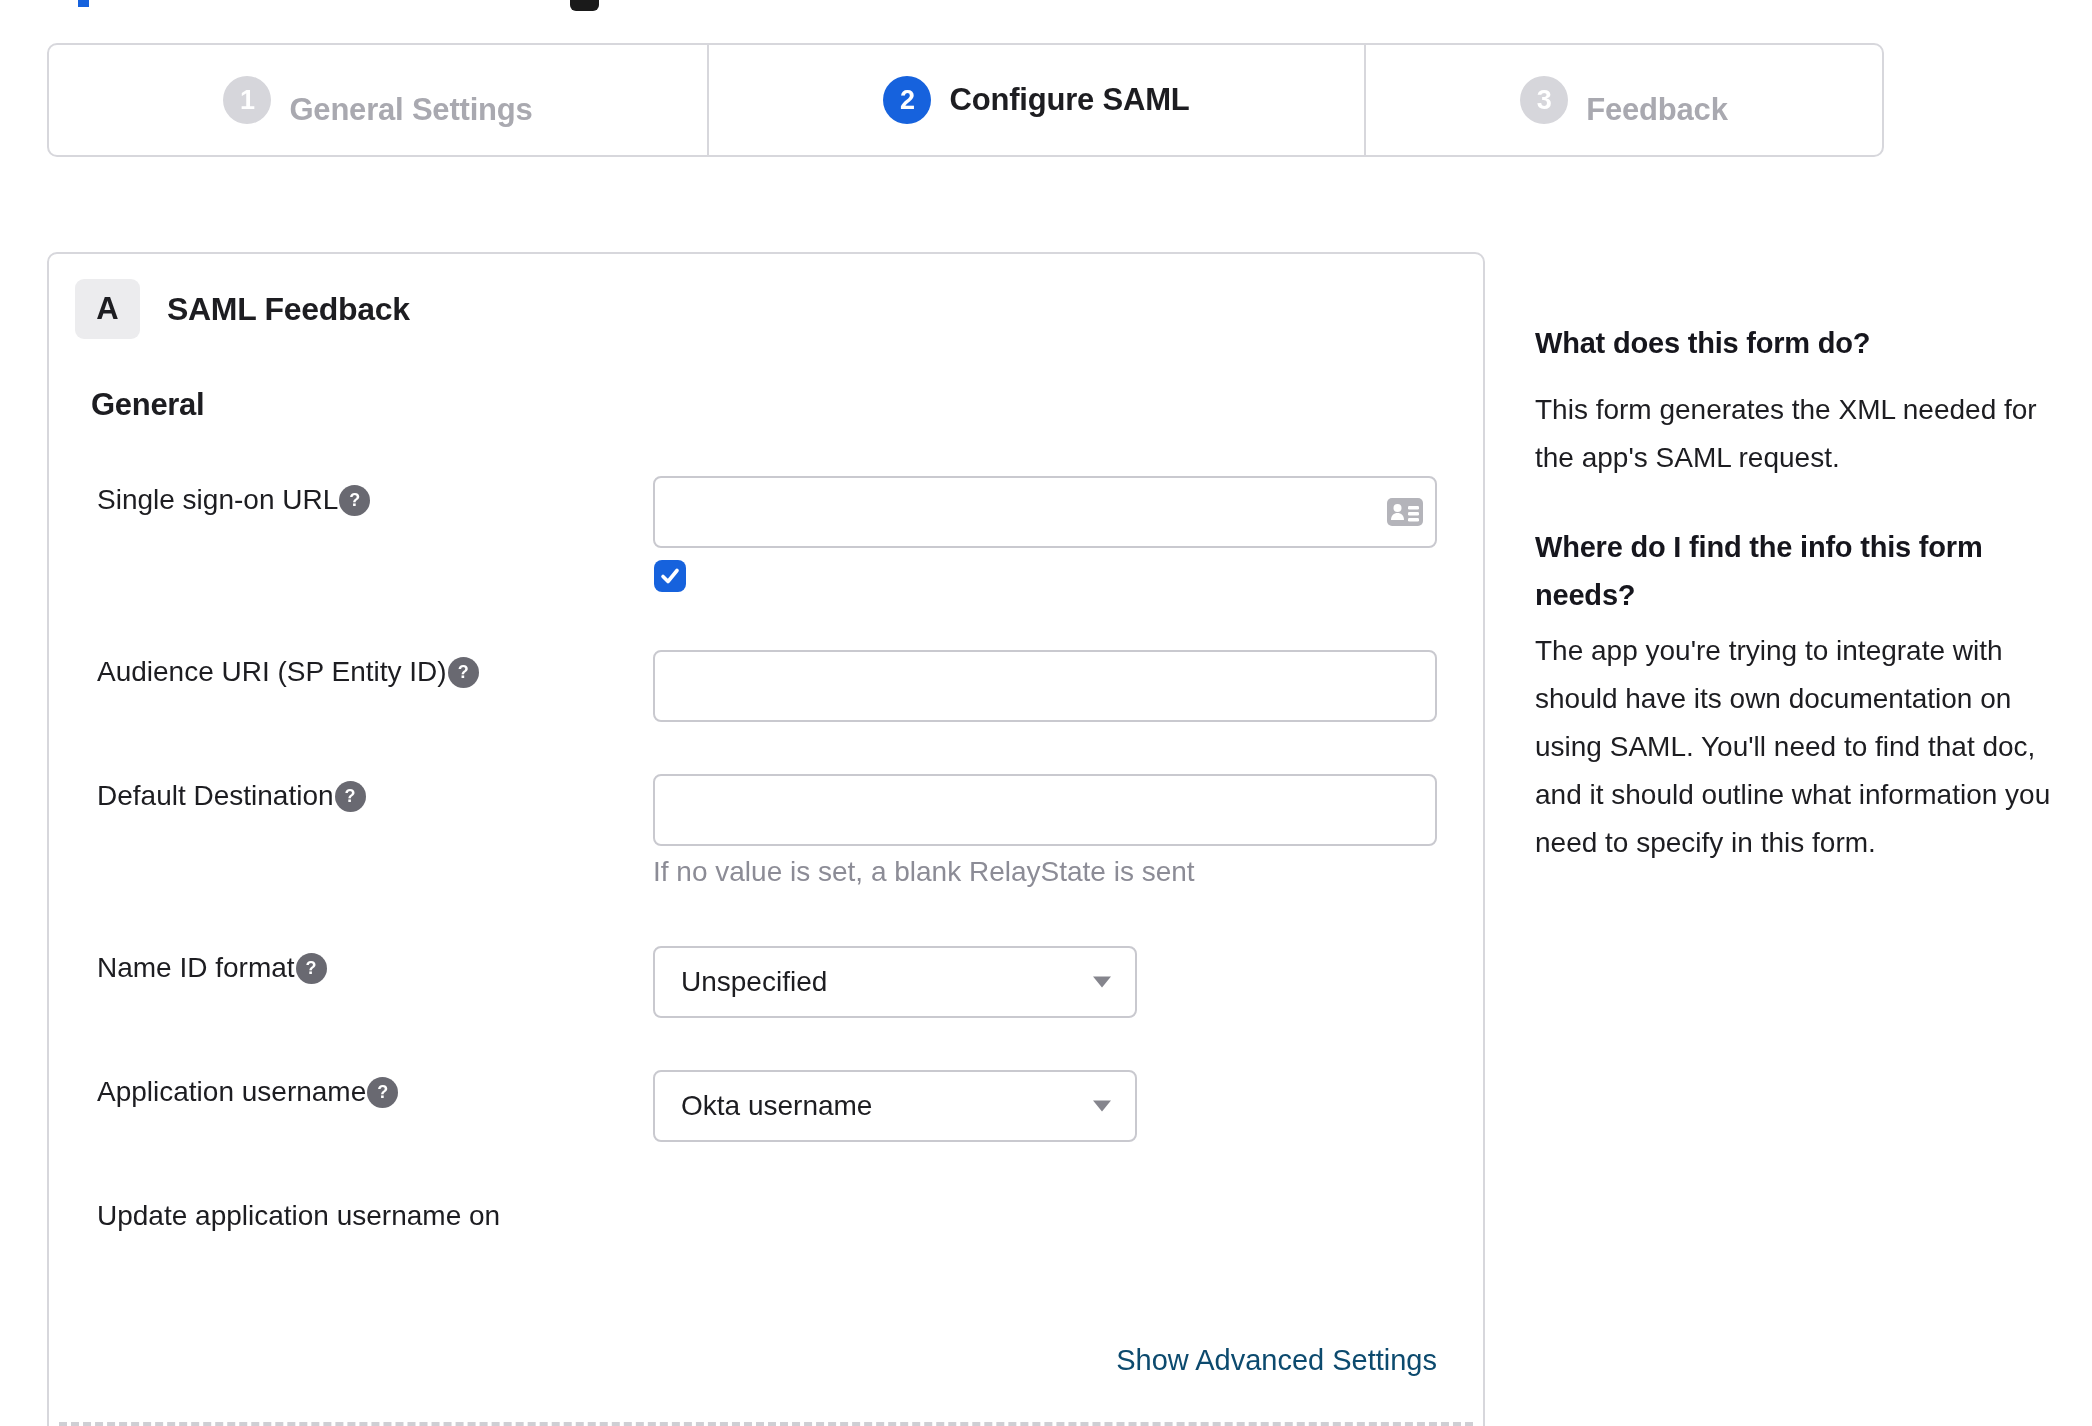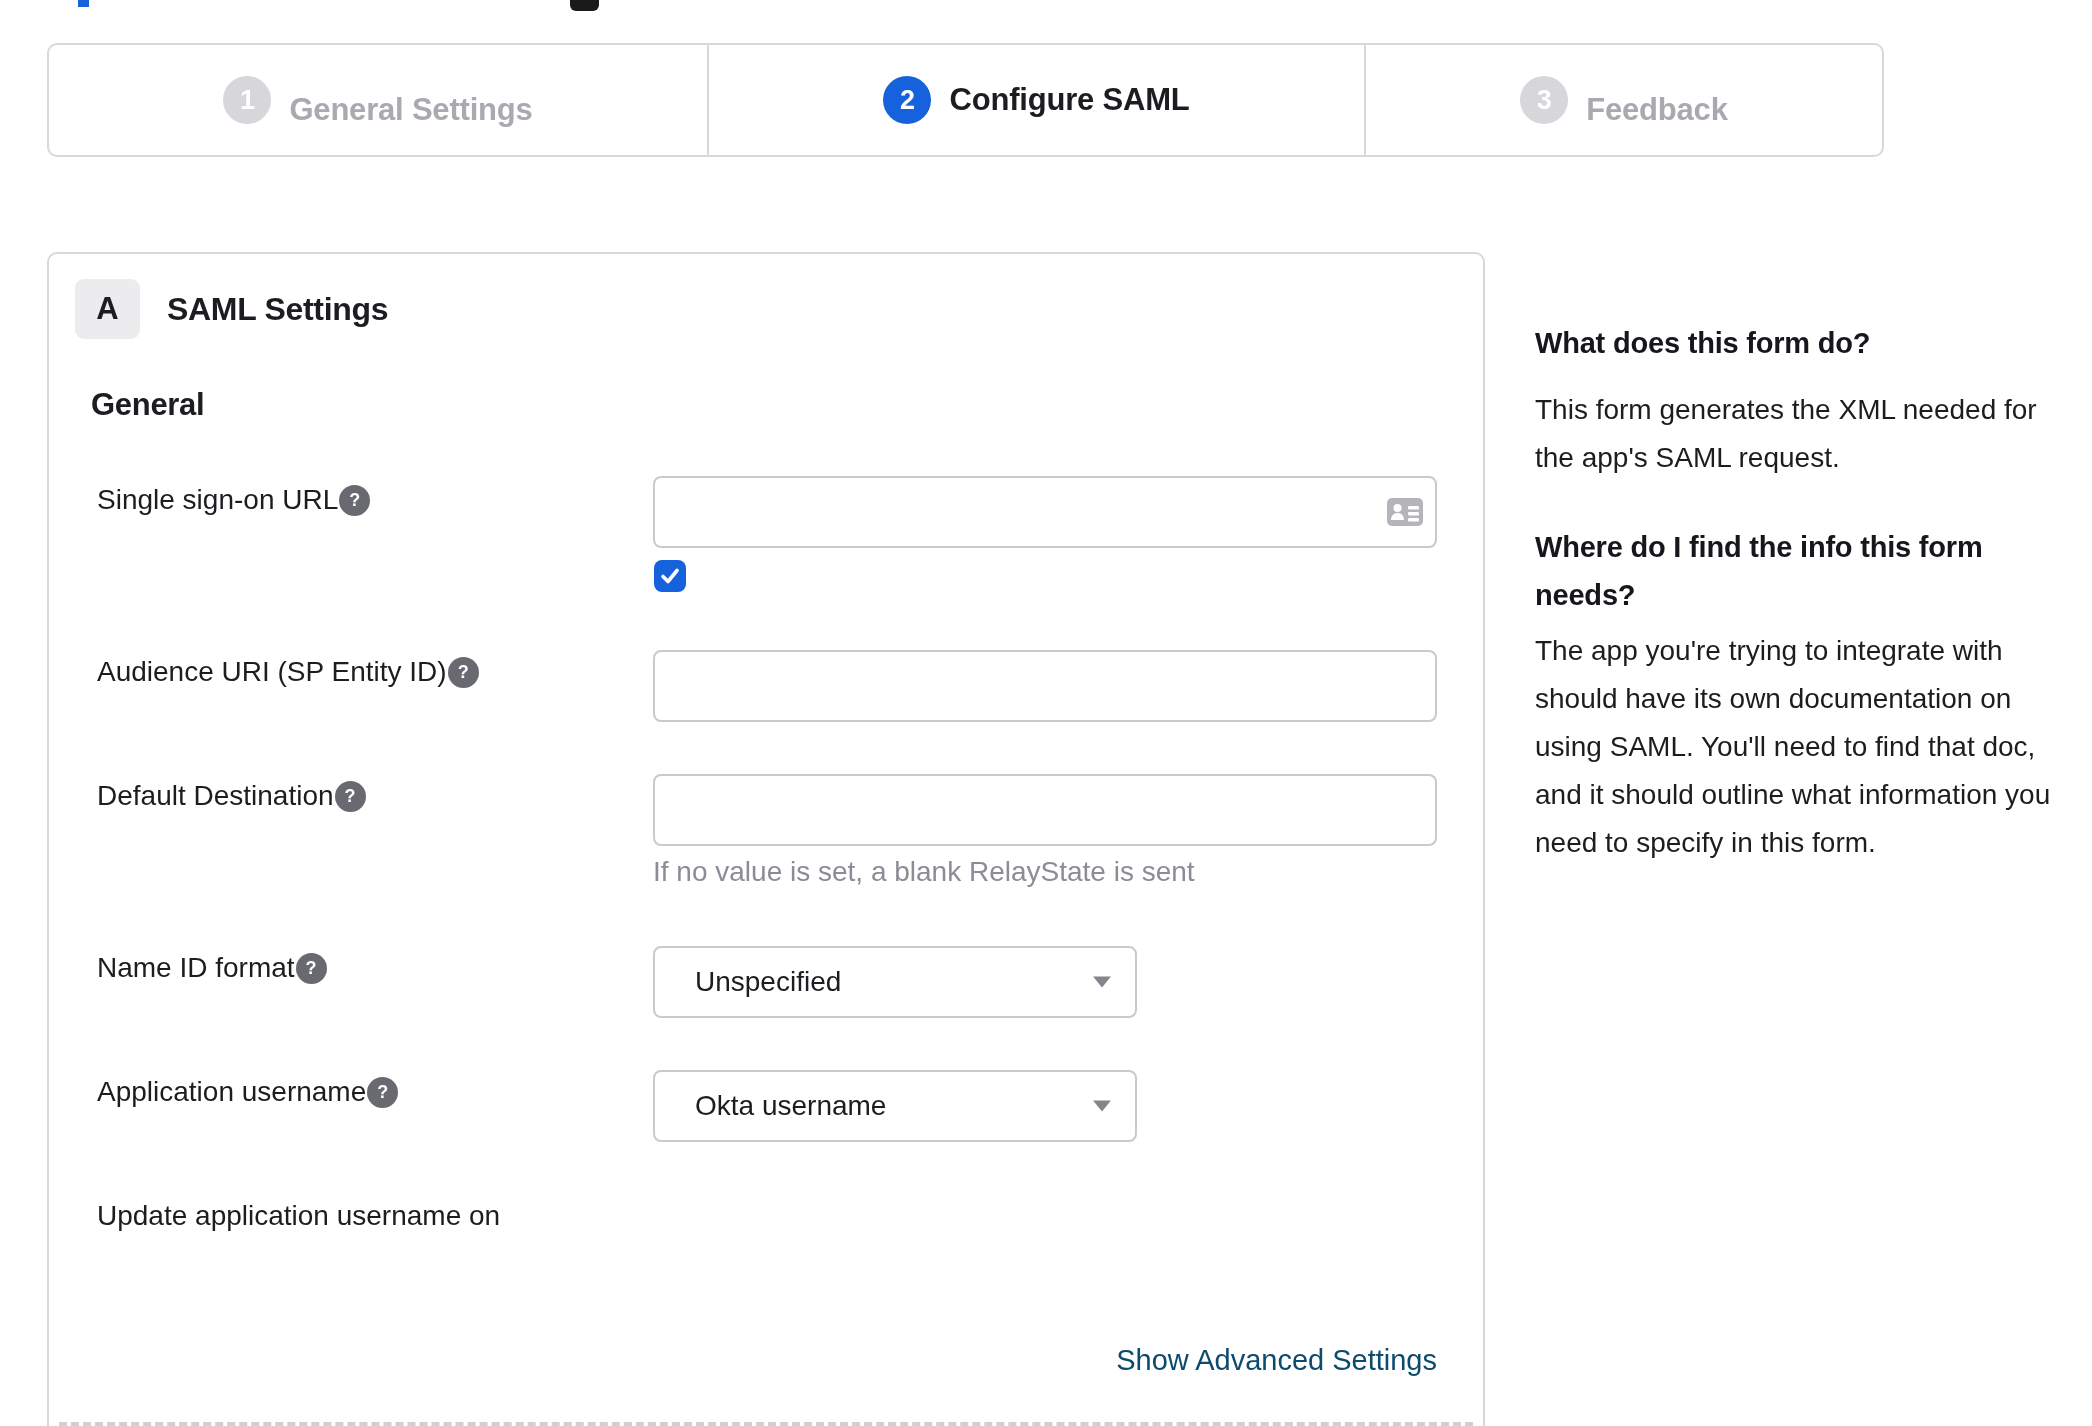--- a/index.html
+++ b/index.html
@@ -98,21 +98,21 @@
   }
 
   .helper-text {
     position: absolute; left: 604px; top: 618px; transform: translateY(-50%);
     font-size: 28px; color: #8c8c96; white-space: nowrap;
   }
 
   .select {
     position: absolute; left: 604px; width: 484px; height: 72px;
     border: 2px solid #c9c9cf; border-radius: 8px; background: #fff;
-    display: flex; align-items: center; padding-left: 40px;
+    display: flex; align-items: center; padding-left: 26px;
     font-size: 28px; color: #1d1d21; cursor: pointer;
   }
   .select-caret {
     position: absolute; right: 24px; top: 50%; transform: translateY(-50%);
     width: 0; height: 0;
     border-left: 9px solid transparent; border-right: 9px solid transparent;
     border-top: 11px solid #85858d;
   }
 
   .advanced-link {
@@ -162,21 +162,21 @@
   </div>
   <div class="step step-3 inactive">
     <span class="step-circle">3</span>
     <span class="step-label">Feedback</span>
   </div>
 </div>
 
 <div class="panel">
 
   <div class="section-badge">A</div>
-  <div class="section-title">SAML Settings</div>
+  <div class="section-title">SAML Feedback</div>
   <div class="group-heading">General</div>
 
   <div class="field-label" style="top:246px;">
     <span>Single sign-on URL</span>
     <span class="help-icon">?</span>
   </div>
   <input class="text-input" style="top: 222px;" type="text" value="">
   <svg class="card-icon" style="top:244px;" viewBox="0 0 36 28">
     <rect x="0" y="0" width="36" height="28" rx="5" fill="#b4b4ba"></rect>
     <circle cx="10.5" cy="10" r="4" fill="#ffffff"></circle>

